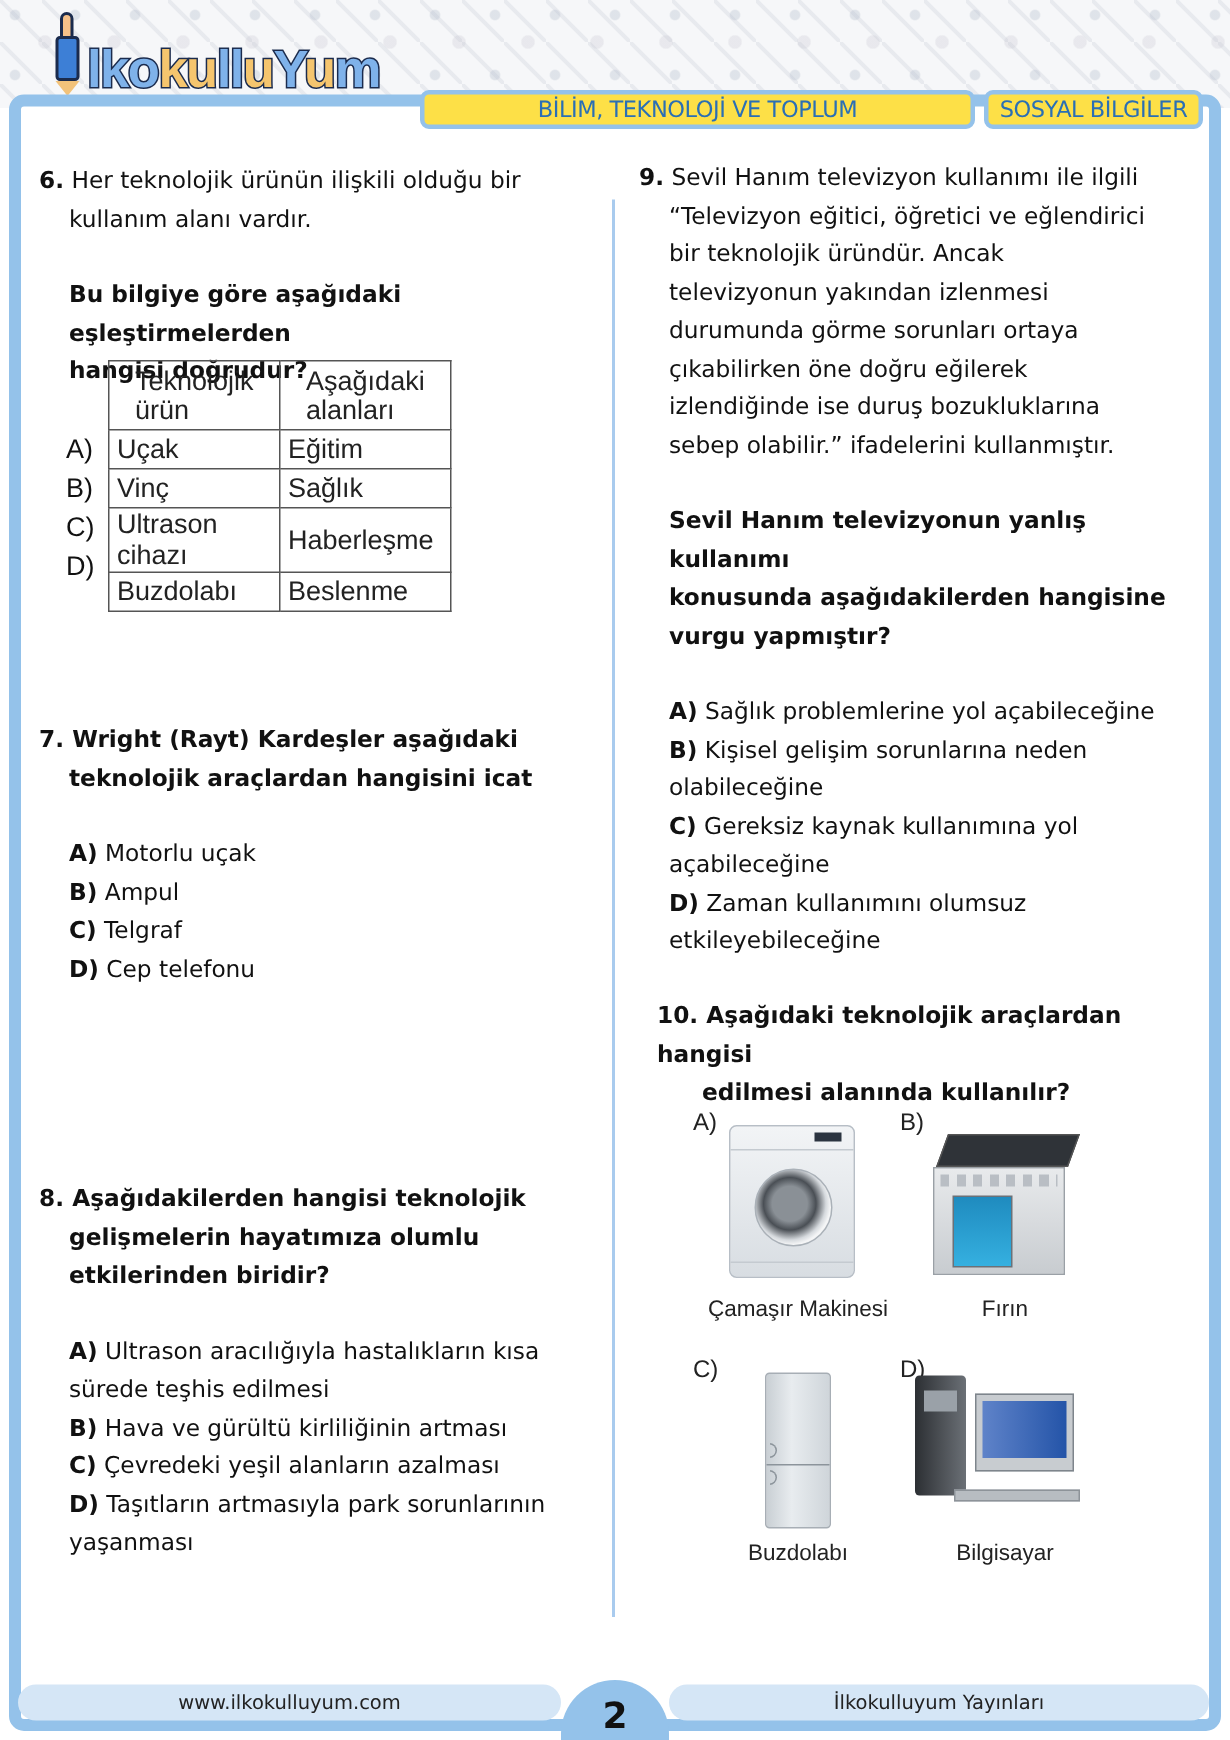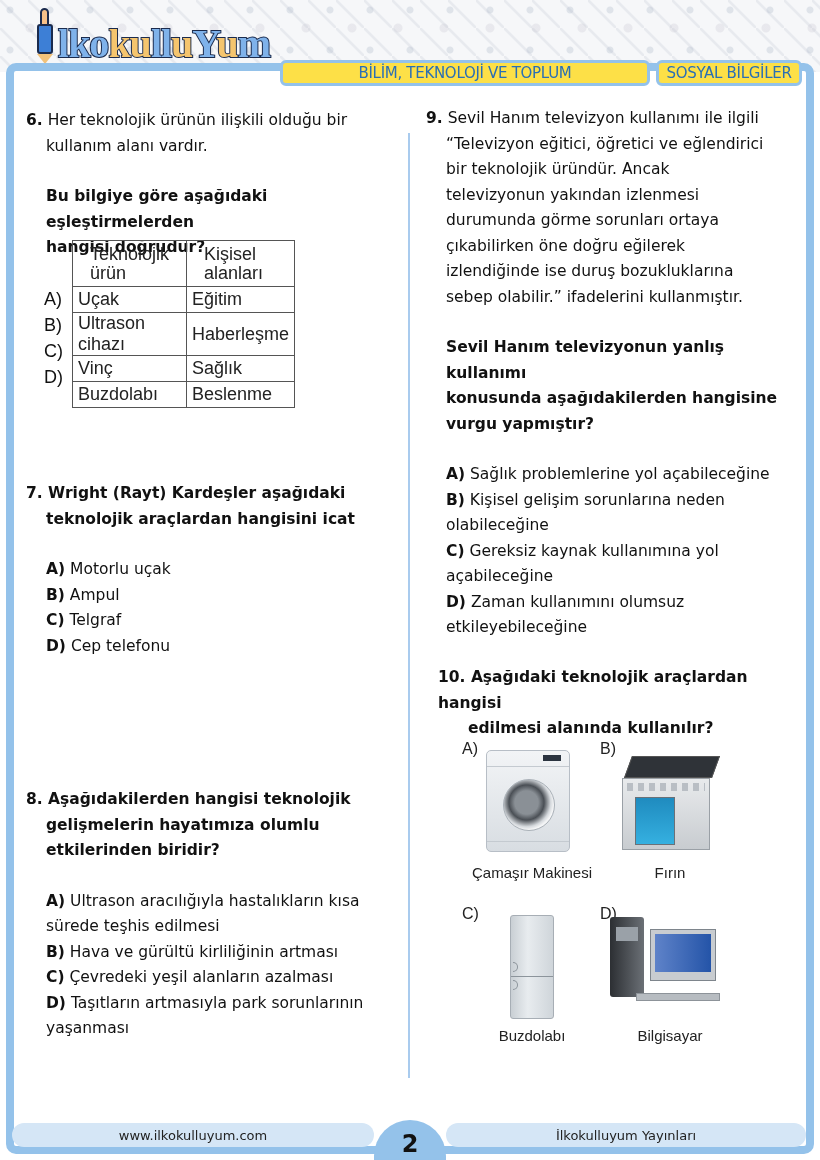--- a/index.html
+++ b/index.html
@@ -27,21 +27,21 @@
     .logo-pencil .tip {
       position: absolute; left: 3px; top: 46px; width: 0; height: 0;
       border-left: 8px solid transparent; border-right: 8px solid transparent;
       border-top: 10px solid #f2c27a;
     }
     .logo-pencil .finger {
       position: absolute; left: 6px; top: 0; width: 9px; height: 20px;
       background: #f5c089; border: 2px solid #1b2b4d; border-radius: 5px 5px 2px 2px;
     }
     .logo-text {
-      font-family: Liberation Serif, serif; font-weight: bold; font-size: 40px;
+      font-family: Liberation Sans, sans-serif; font-weight: bold; font-size: 35px;
       letter-spacing: -1px; line-height: 1;
       -webkit-text-stroke: 2px #1b2b4d; paint-order: stroke fill;
     }
     .logo-text .b { color: #7fb2ea; }
     .logo-text .y { color: #f5c56e; }
 
     
     .frame {
       position: absolute; left: 6px; top: 63px; width: 808px; height: 1091px;
       border: 8px solid #94c2ea; border-radius: 10px; background: #ffffff;
@@ -189,33 +189,33 @@
     <div>D)</div>
   </div>
   <table class="match">
     <colgroup>
         <col class="c1">
         <col class="c2">
       </colgroup>
     <tbody>
         <tr>
       <th><span>Teknolojik</span><br><span>ürün</span></th>
-      <th><span>Kişisel</span><br><span>alanları</span></th>
+      <th><span>Aşağıdaki</span><br><span>alanları</span></th>
     </tr>
     <tr>
       <td>Uçak</td>
       <td>Eğitim</td>
     </tr>
     <tr>
+      <td>Vinç</td>
+      <td>Sağlık</td>
+    </tr>
+    <tr>
       <td>Ultrason cihazı</td>
       <td>Haberleşme</td>
-    </tr>
-    <tr>
-      <td>Vinç</td>
-      <td>Sağlık</td>
     </tr>
     <tr>
       <td>Buzdolabı</td>
       <td>Beslenme</td>
     </tr>
   </tbody>
     </table>
 </div>
 
 <div class="q" id="q7">

